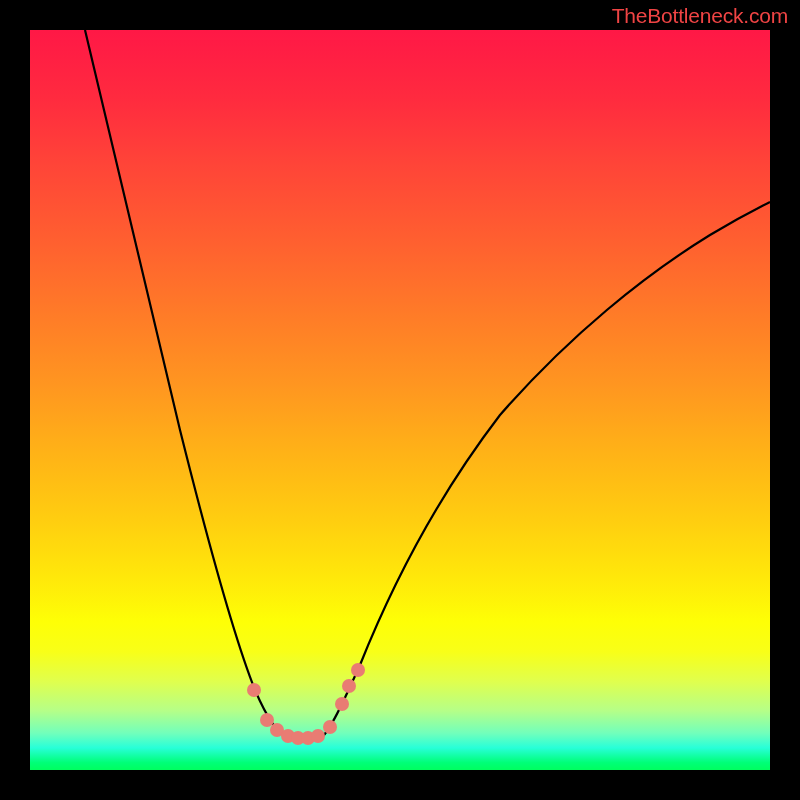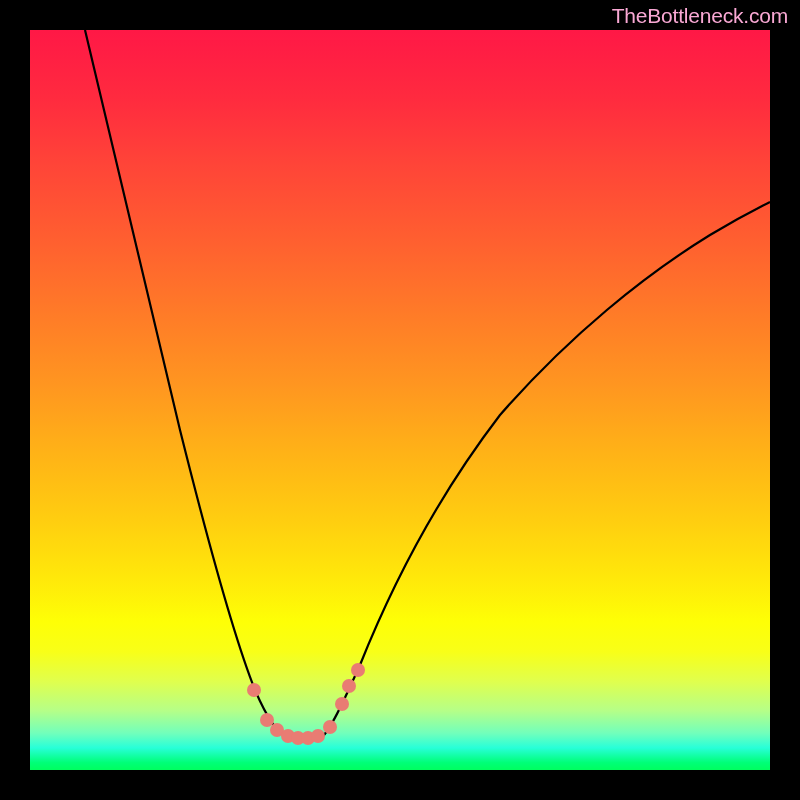--- a/index.html
+++ b/index.html
@@ -44,21 +44,21 @@
       #72ffbb 95%,
       #28ffd8 97%,
       #00ff78 99%,
       #00ff5f 100%
     );
   }
   .watermark {
     position: absolute;
     top: 4px;
     right: 12px;
-    color: #f9a8d4;
+    color: #ef4444;
     font-size: 21px;
     font-weight: 500;
     letter-spacing: -0.2px;
     text-align: right;
   }
   svg.curve {
     position: absolute;
     inset: 0;
   }
 </style>

